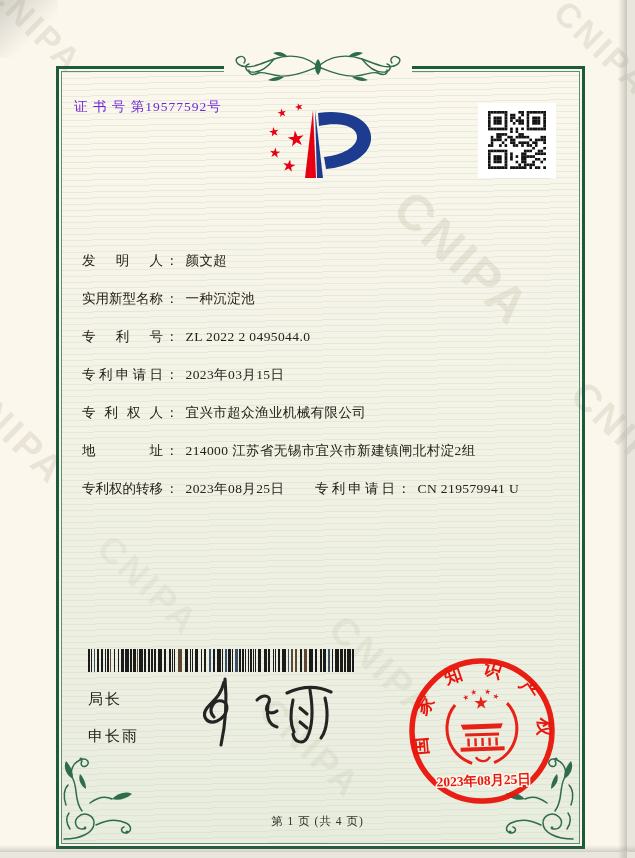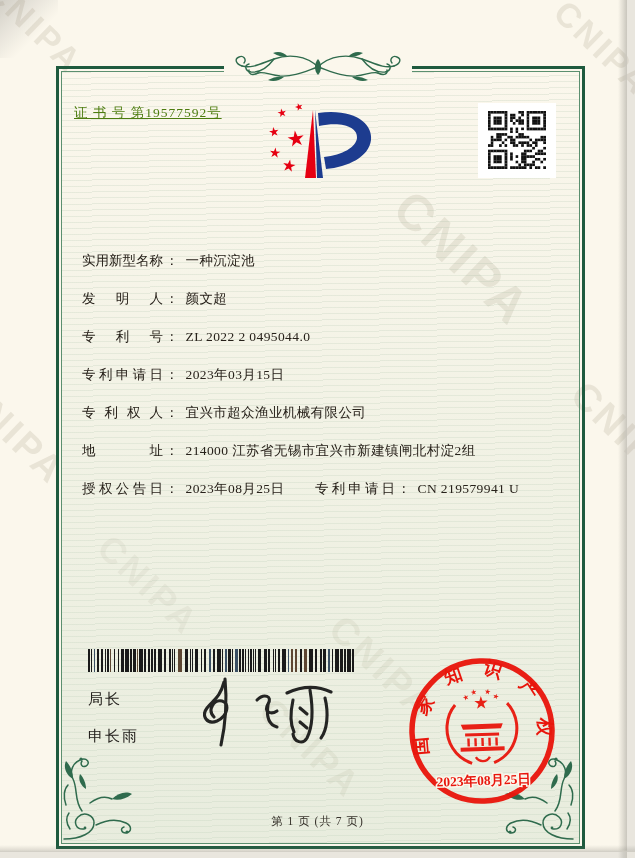--- a/index.html
+++ b/index.html
@@ -20,21 +20,21 @@
     border:3px solid #1E5A3E;}
   .frame-inner{position:absolute;inset:2px;border:1px solid #5B8F6F;
     background:
       linear-gradient(180deg,rgba(208,224,203,0) 0%,rgba(203,221,199,.22) 55%,rgba(196,216,194,.34) 100%),
       repeating-linear-gradient(179deg,rgba(128,164,134,.15) 0 1px,rgba(0,0,0,0) 1px 6px);}
 
   .wm{position:absolute;font-family:"Liberation Sans","DejaVu Sans",sans-serif;
     font-weight:700;color:rgba(137,123,94,.15);letter-spacing:3px;white-space:nowrap;
     transform:translate(-50%,-50%) rotate(44deg);pointer-events:none;}
 
-  .cert-no{position:absolute;left:74px;top:104px;font-size:13.5px;color:#4d7c0f;letter-spacing:1px;text-decoration:underline;}
+  .cert-no{position:absolute;left:74px;top:98px;font-size:13.5px;color:#6d28d9;letter-spacing:1px;}
 
   .logo{position:absolute;left:260px;top:96px;width:124px;height:88px;}
   .qr-box{position:absolute;left:478px;top:103px;width:78px;height:75px;background:#fff;}
   .qr-box svg{position:absolute;left:10px;top:8px;}
 
   .title{position:absolute;left:56px;top:192px;width:523px;text-align:center;
     font-size:29px;font-weight:700;color:#17130e;letter-spacing:9px;}
 
   .fields{position:absolute;left:82px;top:252px;width:470px;font-size:13.5px;color:#27211a;}
   .frow{height:18px;line-height:18px;margin-bottom:20px;white-space:nowrap;}
@@ -552,39 +552,39 @@
         <rect x="16.57" y="46.95" width="2.81" height="2.81" fill="#111"></rect>
         <rect x="16.57" y="49.71" width="2.81" height="2.81" fill="#111"></rect>
         <rect x="16.57" y="52.48" width="2.81" height="2.81" fill="#111"></rect>
         <rect x="16.57" y="55.24" width="2.81" height="2.81" fill="#111"></rect>
       </svg>
   </div>
 
 
   <div class="fields">
     <div class="frow">
-      <span class="flabel">实用新型名称</span><span class="fcolon">：</span><span class="fvalue">一种沉淀池</span>
+      <span class="flabel">发明人</span><span class="fcolon">：</span><span class="fvalue">颜文超</span>
     </div>
     <div class="frow">
-      <span class="flabel">发明人</span><span class="fcolon">：</span><span class="fvalue">颜文超</span>
+      <span class="flabel">实用新型名称</span><span class="fcolon">：</span><span class="fvalue">一种沉淀池</span>
     </div>
     <div class="frow">
       <span class="flabel">专利号</span><span class="fcolon">：</span><span class="fvalue">ZL 2022 2 0495044.0</span>
     </div>
     <div class="frow">
       <span class="flabel">专利申请日</span><span class="fcolon">：</span><span class="fvalue">2023年03月15日</span>
     </div>
     <div class="frow">
       <span class="flabel">专利权人</span><span class="fcolon">：</span><span class="fvalue">宜兴市超众渔业机械有限公司</span>
     </div>
     <div class="frow">
       <span class="flabel">地址</span><span class="fcolon">：</span><span class="fvalue">214000 江苏省无锡市宜兴市新建镇闸北村淀2组</span>
     </div>
     <div class="frow">
-      <span class="fgroup1"><span class="flabel">授权公告日</span><span class="fcolon">：</span><span class="fvalue">2023年08月25日</span></span><span><span class="flabel2">专利申请日</span><span class="fcolon">：</span><span class="fvalue">CN 219579941 U</span></span>
+      <span class="fgroup1"><span class="flabel">专利权的转移</span><span class="fcolon">：</span><span class="fvalue">2023年08月25日</span></span><span><span class="flabel2">专利申请日</span><span class="fcolon">：</span><span class="fvalue">CN 219579941 U</span></span>
     </div>
   </div>
 
 
   <svg id="barcode" class="barcode" viewBox="0 0 272 23">
       <rect x="0" y="0" width="2" height="23" fill="#1a1a1a"></rect>
       <rect x="3" y="0" width="1" height="23" fill="#1a1a1a"></rect>
       <rect x="6" y="0" width="1" height="23" fill="#3a4f63"></rect>
       <rect x="9" y="0" width="2" height="23" fill="#1a1a1a"></rect>
       <rect x="13" y="0" width="2" height="23" fill="#1a1a1a"></rect>
@@ -698,17 +698,17 @@
         <rect x="69" y="84" width="2.4" height="8"></rect>
       <rect x="76" y="84" width="2.4" height="8"></rect>
         <rect x="83" y="84" width="2.4" height="8"></rect>
       <rect x="90" y="84" width="2.4" height="8"></rect>
       <rect x="55" y="93" width="44" height="4"></rect>
       <path d="M70,103 A8,8 0 0 0 84,103" fill="none" stroke="#E8160C" stroke-width="2.4"></path>
     </g>
     <text x="77" y="131" text-anchor="middle" font-size="13.5" font-weight="700" fill="#E8160C" stroke="#FBF7EC" stroke-width="3" paint-order="stroke" font-family="'Liberation Serif','DejaVu Serif',serif">2023年08月25日</text>
   </svg>
 
-  <div class="footer">第 1 页 (共 7 页)</div>
+  <div class="footer">第 1 页 (共 4 页)</div>
 
   <div class="edge-right"></div>
   <div class="edge-bottom"></div>
 </div>
 
 </body></html>

